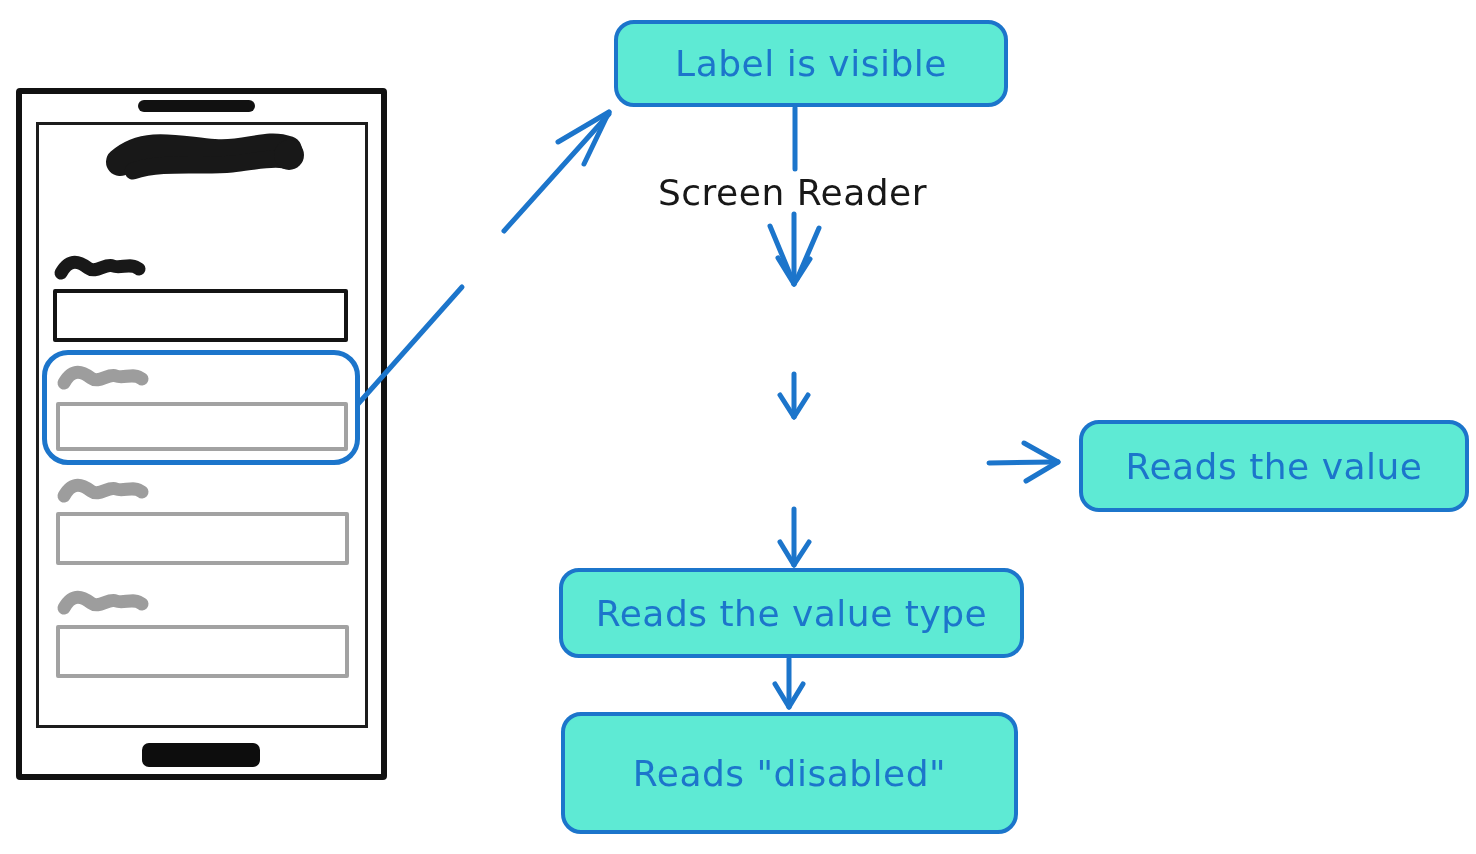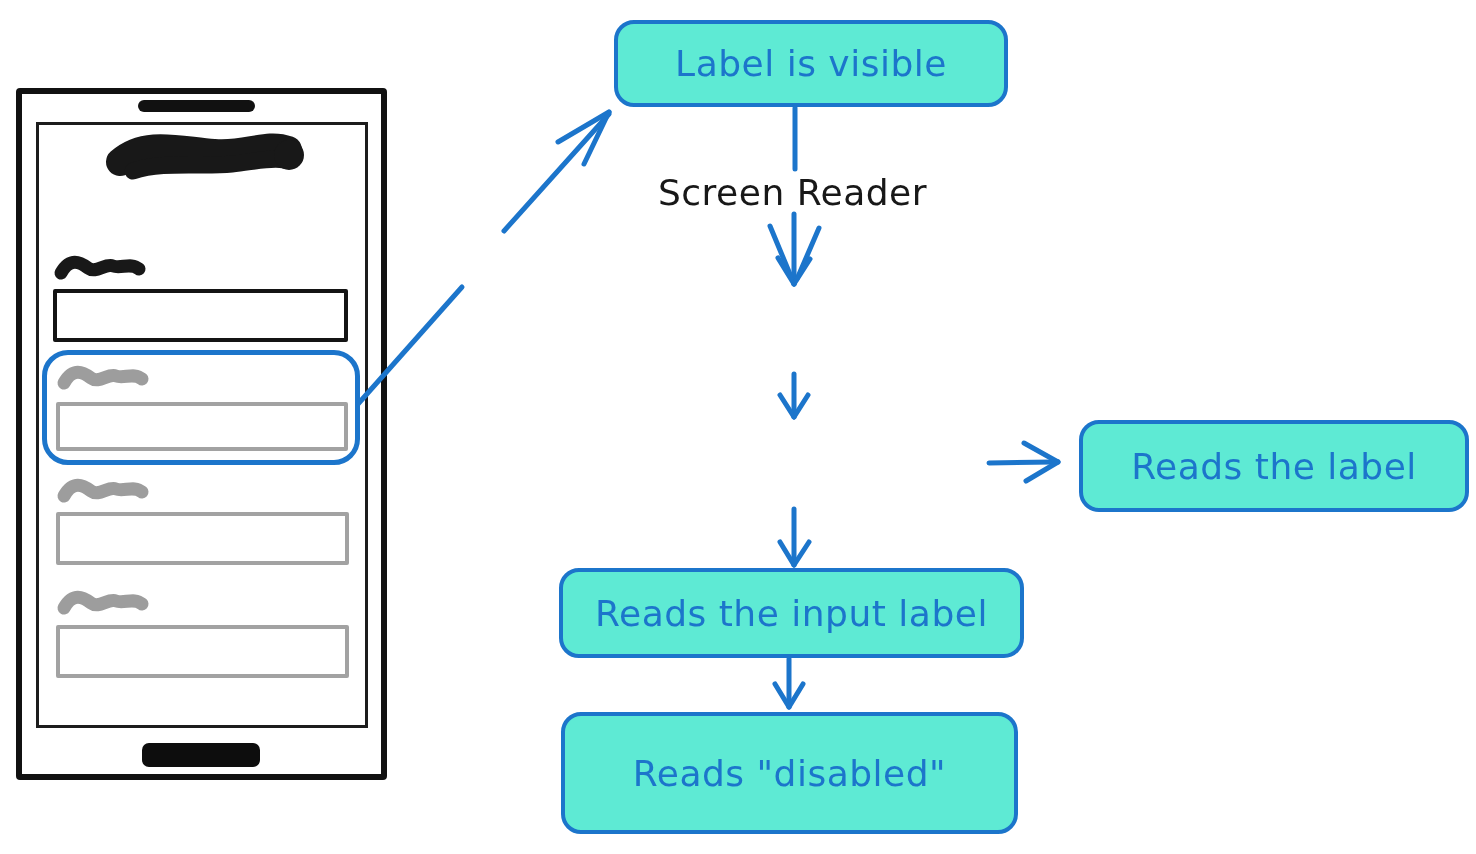--- a/index.html
+++ b/index.html
@@ -87,22 +87,22 @@
   <div class="screen"></div>
 
   <div class="input-box input-active"></div>
   <div class="highlight-ring"></div>
   <div class="input-box input-disabled-1"></div>
   <div class="input-box input-disabled-2"></div>
   <div class="input-box input-disabled-3"></div>
   <div class="home-button"></div>
 
   <div class="flow-box" id="box-label-visible">Label is visible</div>
-  <div class="flow-box" id="box-reads-value">Reads the label</div>
-  <div class="flow-box" id="box-reads-input-type">Reads the input label</div>
+  <div class="flow-box" id="box-reads-value">Reads the value</div>
+  <div class="flow-box" id="box-reads-input-type">Reads the value type</div>
   <div class="flow-box" id="box-reads-disabled">Reads "disabled"</div>
 
   <div class="edge-label" id="screen-reader-label">Screen Reader</div>
 
   <svg class="overlay" viewBox="0 0 1476 854">
 
     <g>
       <path class="ink-stroke" stroke-width="28" d="M120,162 C146,139 182,151 214,153 C246,156 266,142 288,150"></path>
       <path class="ink-stroke" stroke-width="17" d="M133,171 C162,161 200,167 232,164 C252,162 272,157 284,160"></path>
       <circle cx="289" cy="155" r="15" fill="#181818"></circle>

